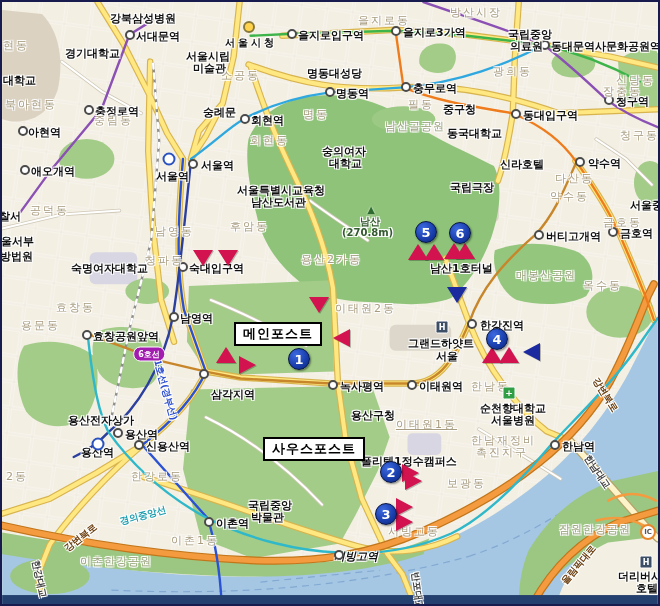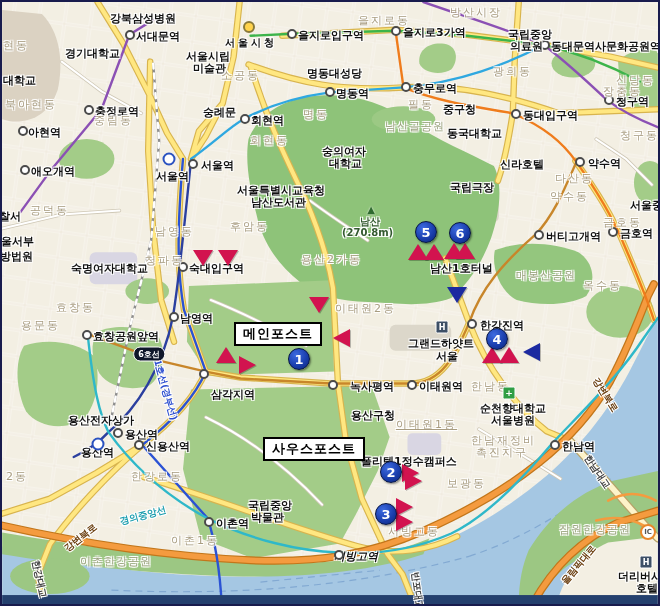--- a/index.html
+++ b/index.html
@@ -21,21 +21,21 @@
   
   .lbl{position:absolute;white-space:nowrap;font-size:11px;font-weight:bold;color:#111;z-index:2;
        text-shadow:-1px -1px 0 #fff,1px -1px 0 #fff,-1px 1px 0 #fff,1px 1px 0 #fff,0 0 2px #fff;}
   .dst{font-weight:normal;color:#a89c80;letter-spacing:2px}
   .park{font-weight:normal;color:#99a07c;letter-spacing:1px}
   .city{font-size:10px;letter-spacing:3px}
   .peak{color:#33592f;font-size:10px}
   .road{font-size:9.5px}
   .stdot{position:absolute;width:6px;height:6px;background:#fff;border:2px solid #4a4a4a;border-radius:50%;z-index:2}
   .ico{position:absolute;z-index:2;transform:translate(-50%,-50%);text-align:center}
-  .badge6{background:#0f172a;color:#fff;font-size:8px;font-weight:bold;border-radius:7px;padding:1px 4px;border:1px solid #fff;white-space:nowrap}
+  .badge6{background:#a21caf;color:#fff;font-size:8px;font-weight:bold;border-radius:7px;padding:1px 4px;border:1px solid #fff;white-space:nowrap}
   .icb{background:#fff;border:2px solid #e8872a;border-radius:50%;width:12px;height:12px;font-size:7px;font-weight:bold;color:#555;line-height:12px}
   .rail{width:9px;height:9px;border:2.5px solid #2a52c0;border-radius:50%;background:#fff}
   .hotel{width:11px;height:11px;background:#3d4f66;color:#fff;font-size:8px;font-weight:bold;line-height:11px;border-radius:2px;border:1px solid #fff}
   .hosp{width:11px;height:11px;background:#2f9e44;color:#fff;font-size:9px;font-weight:bold;line-height:10px;border-radius:2px;border:1px solid #fff}
   .hall{width:8px;height:8px;background:#ffd34d;border:2px solid #8a7a3a;border-radius:50%}
   .peakic{color:#2f6b2f;font-size:10px;font-weight:bold;text-shadow:0 0 2px #fff}
   
   .tri{position:absolute;width:0;height:0;z-index:4;filter:drop-shadow(1px 1px 0 rgba(0,0,0,.25))}
   .tri-red{color:#d2134f}.tri-blue{color:#1c2aa0}
   .tri-up{border-left:10px solid transparent;border-right:10px solid transparent;border-bottom:16px solid currentColor}
@@ -157,21 +157,21 @@
       <div class="stdot" style="left: 186px; top: 157px;"></div>
       <div class="lbl st" style="left: 154px; top: 167px;">서울역</div>
       <div class="lbl st" style="left: 187px; top: 259px;">숙대입구역</div>
       <div class="stdot" style="left: 176px; top: 260px;"></div>
       <div class="lbl st" style="left: 178px; top: 309px;">남영역</div>
       <div class="stdot" style="left: 167px; top: 310px;"></div>
       <div class="lbl st" style="left: 91px; top: 327px;">효창공원앞역</div>
       <div class="stdot" style="left: 80px; top: 328px;"></div>
       <div class="lbl st" style="left: 209px; top: 385px;">삼각지역</div>
       <div class="stdot" style="left: 197px; top: 367px;"></div>
-      <div class="lbl st" style="left: 348px; top: 377px;">녹사평역</div>
+      <div class="lbl st" style="left: 338px; top: 377px;">녹사평역</div>
       <div class="stdot" style="left: 326px; top: 378px;"></div>
       <div class="lbl st" style="left: 417px; top: 377px;">이태원역</div>
       <div class="stdot" style="left: 405px; top: 378px;"></div>
       <div class="lbl st" style="left: 478px; top: 316px;">한강진역</div>
       <div class="stdot" style="left: 465px; top: 317px;"></div>
       <div class="lbl st" style="left: 560px; top: 437px;">한남역</div>
       <div class="stdot" style="left: 548px; top: 438px;"></div>
       <div class="lbl st" style="left: 123px; top: 425px;">용산역</div>
       <div class="stdot" style="left: 111px; top: 426px;"></div>
       <div class="lbl st" style="left: 79px; top: 443px;">용산역</div>

